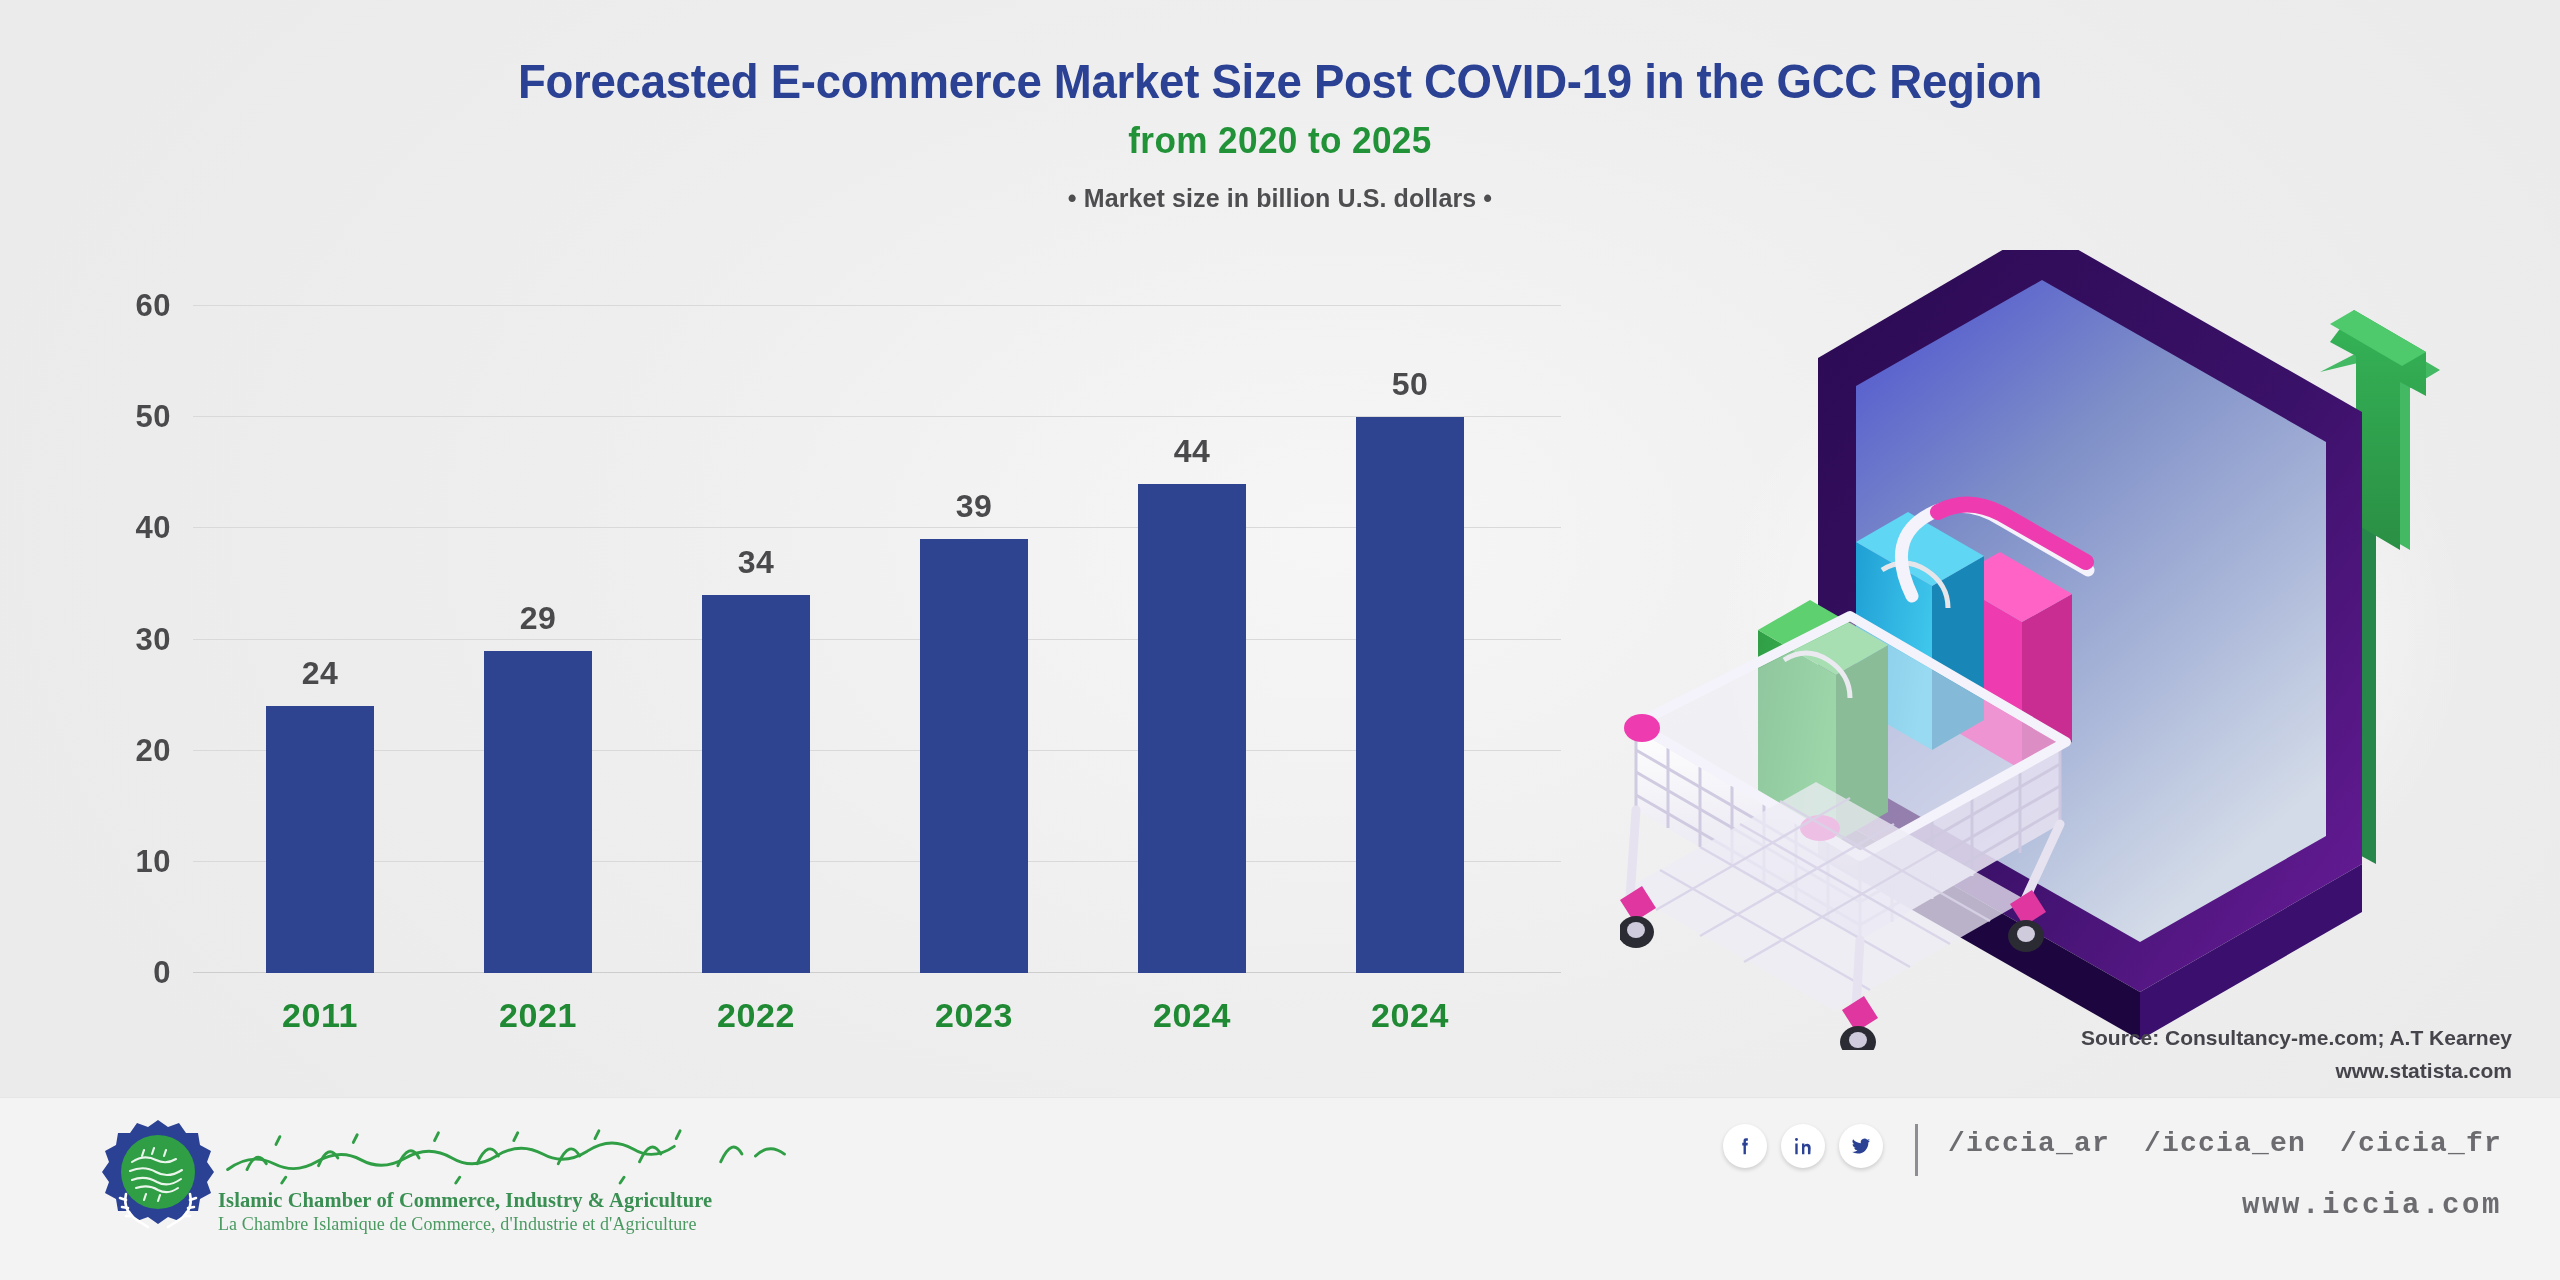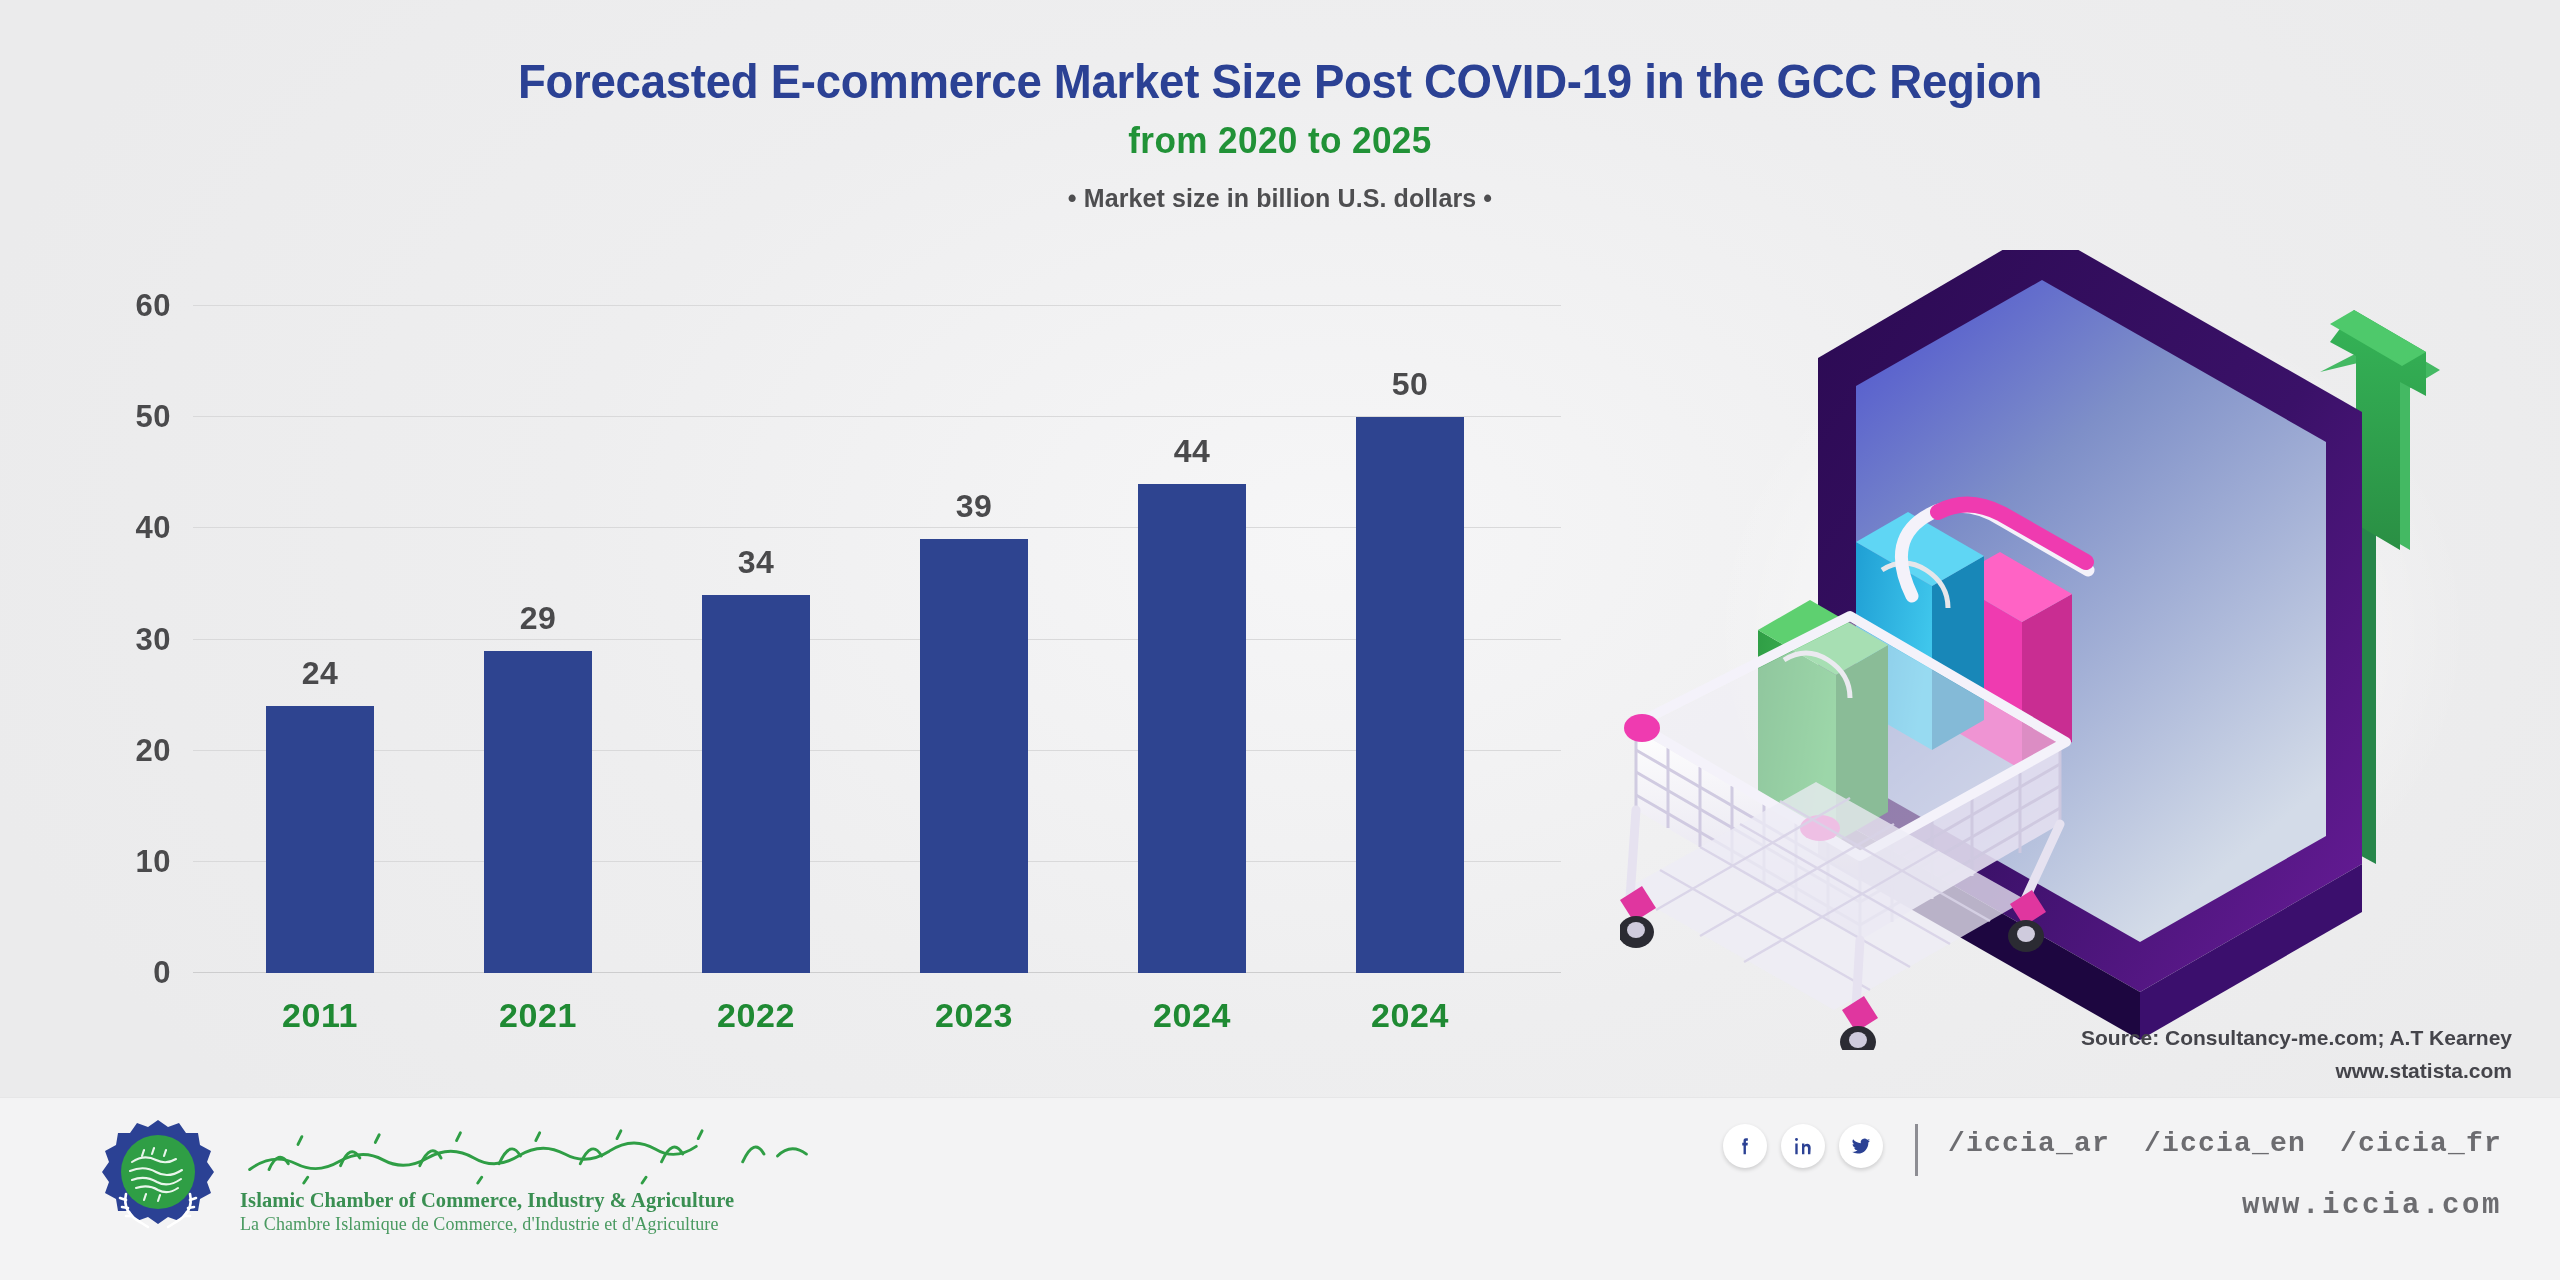--- a/index.html
+++ b/index.html
@@ -186,21 +186,20 @@
     height: 183px;
     background: #f3f3f4;
     border-top: 1px solid #e6e6e7;
   }
   .brand {
     position: absolute;
     left: 98px;
     top: 18px;
     display: flex;
     align-items: center;
-    gap: 22px;
   }
   .brand-text { padding-top: 6px; }
   .brand-ar {
     height: 58px;
     display: block;
   }
   .brand-en {
     font-family: "Liberation Serif", serif;
     font-weight: 700;
     font-size: 20.5px;

